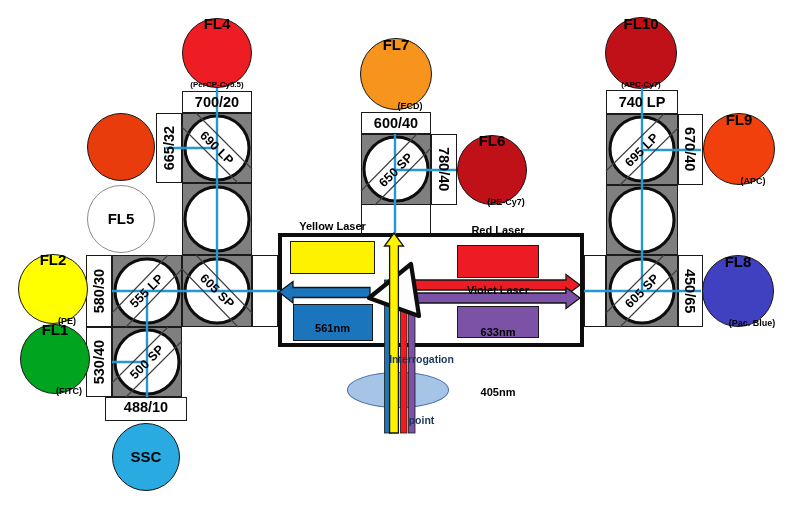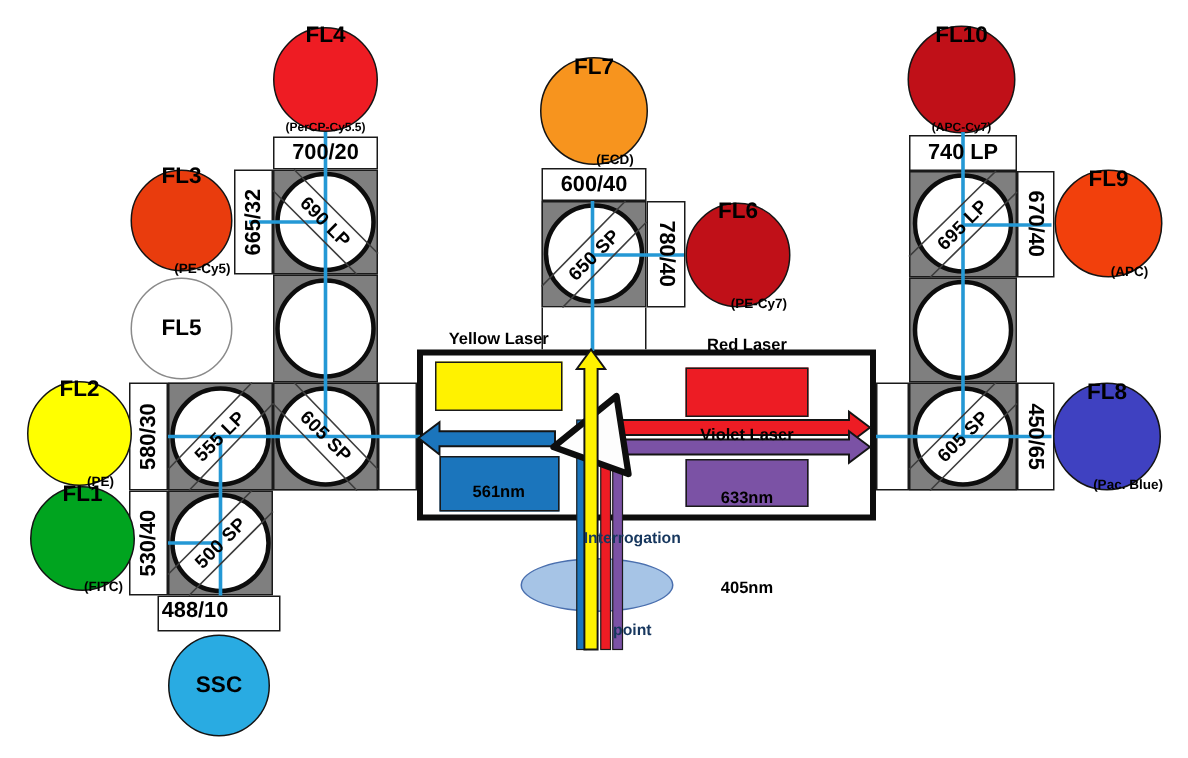--- a/index.html
+++ b/index.html
@@ -128,24 +128,20 @@
 
     <polygon points="369,298 411,264 419,316" fill="#fdfdfd" stroke="#0d0d0d" stroke-width="4.2" stroke-linejoin="round"></polygon>
 
     <polygon points="394,233 384.5,246 389.6,246 389.6,433 398.4,433 398.4,246 403.5,246" stroke="#141414" stroke-width="1.3" fill="#fff200"></polygon>
   </svg>
 
   <div class="lbl" style="left:182px;top:18px;width:70px;height:70px">
     <span class="main">FL4</span>
     <span class="sub-sm">(PerCP-Cy5.5)</span>
   </div>
-  <div class="lbl" style="left:87px;top:113px;width:68px;height:68px">
-    <span class="main">FL3</span>
-    <span class="sub">(PE-Cy5)</span>
-  </div>
   <div class="lbl" style="left:87px;top:185px;width:68px;height:68px">
     <span class="main">FL5</span>
   </div>
   <div class="lbl" style="left:18px;top:254px;width:70px;height:70px">
     <span class="main">FL2</span>
     <span class="sub">(PE)</span>
   </div>
   <div class="lbl" style="left:20px;top:324px;width:70px;height:70px">
     <span class="main">FL1</span>
     <span class="sub">(FITC)</span>
@@ -179,21 +175,21 @@
     </div>
   <div class="lbl" style="left:156px;top:113px;width:26px;height:70px">
     <span class="flabel rotccw">665/32</span>
     </div>
   <div class="lbl" style="left:86px;top:255px;width:26px;height:72px">
     <span class="flabel rotccw">580/30</span>
     </div>
   <div class="lbl" style="left:86px;top:327px;width:26px;height:70px">
     <span class="flabel rotccw">530/40</span>
     </div>
-  <div class="lbl" style="left:89px;top:397px;width:82px;height:20px">
+  <div class="lbl" style="left:105px;top:397px;width:82px;height:20px">
     <span class="flabel">488/10</span>
     </div>
   <div class="lbl" style="left:361px;top:112px;width:70px;height:22px">
     <span class="flabel">600/40</span>
     </div>
   <div class="lbl" style="left:431px;top:134px;width:26px;height:71px">
     <span class="flabel rotcw">780/40</span>
     </div>
   <div class="lbl" style="left:606px;top:90px;width:72px;height:24px">
     <span class="flabel">740 LP</span>

